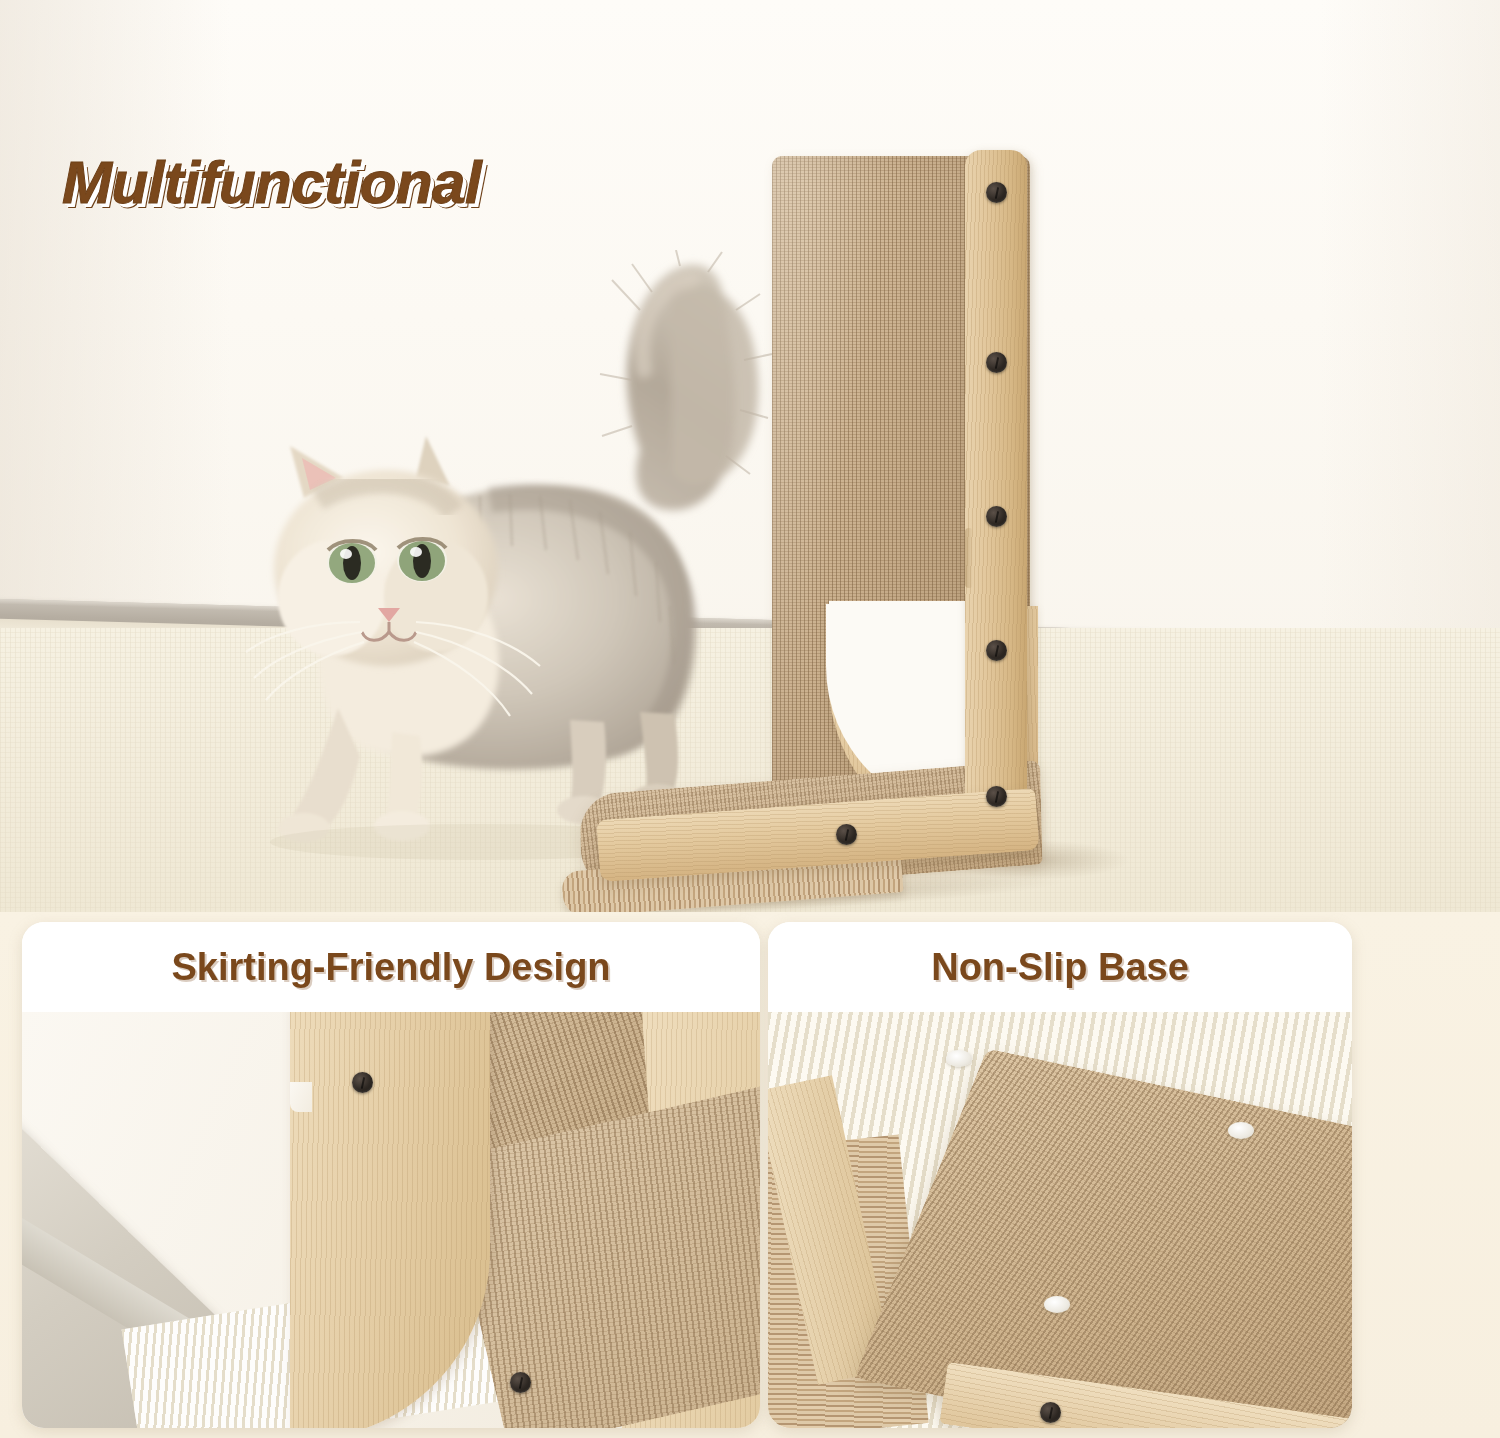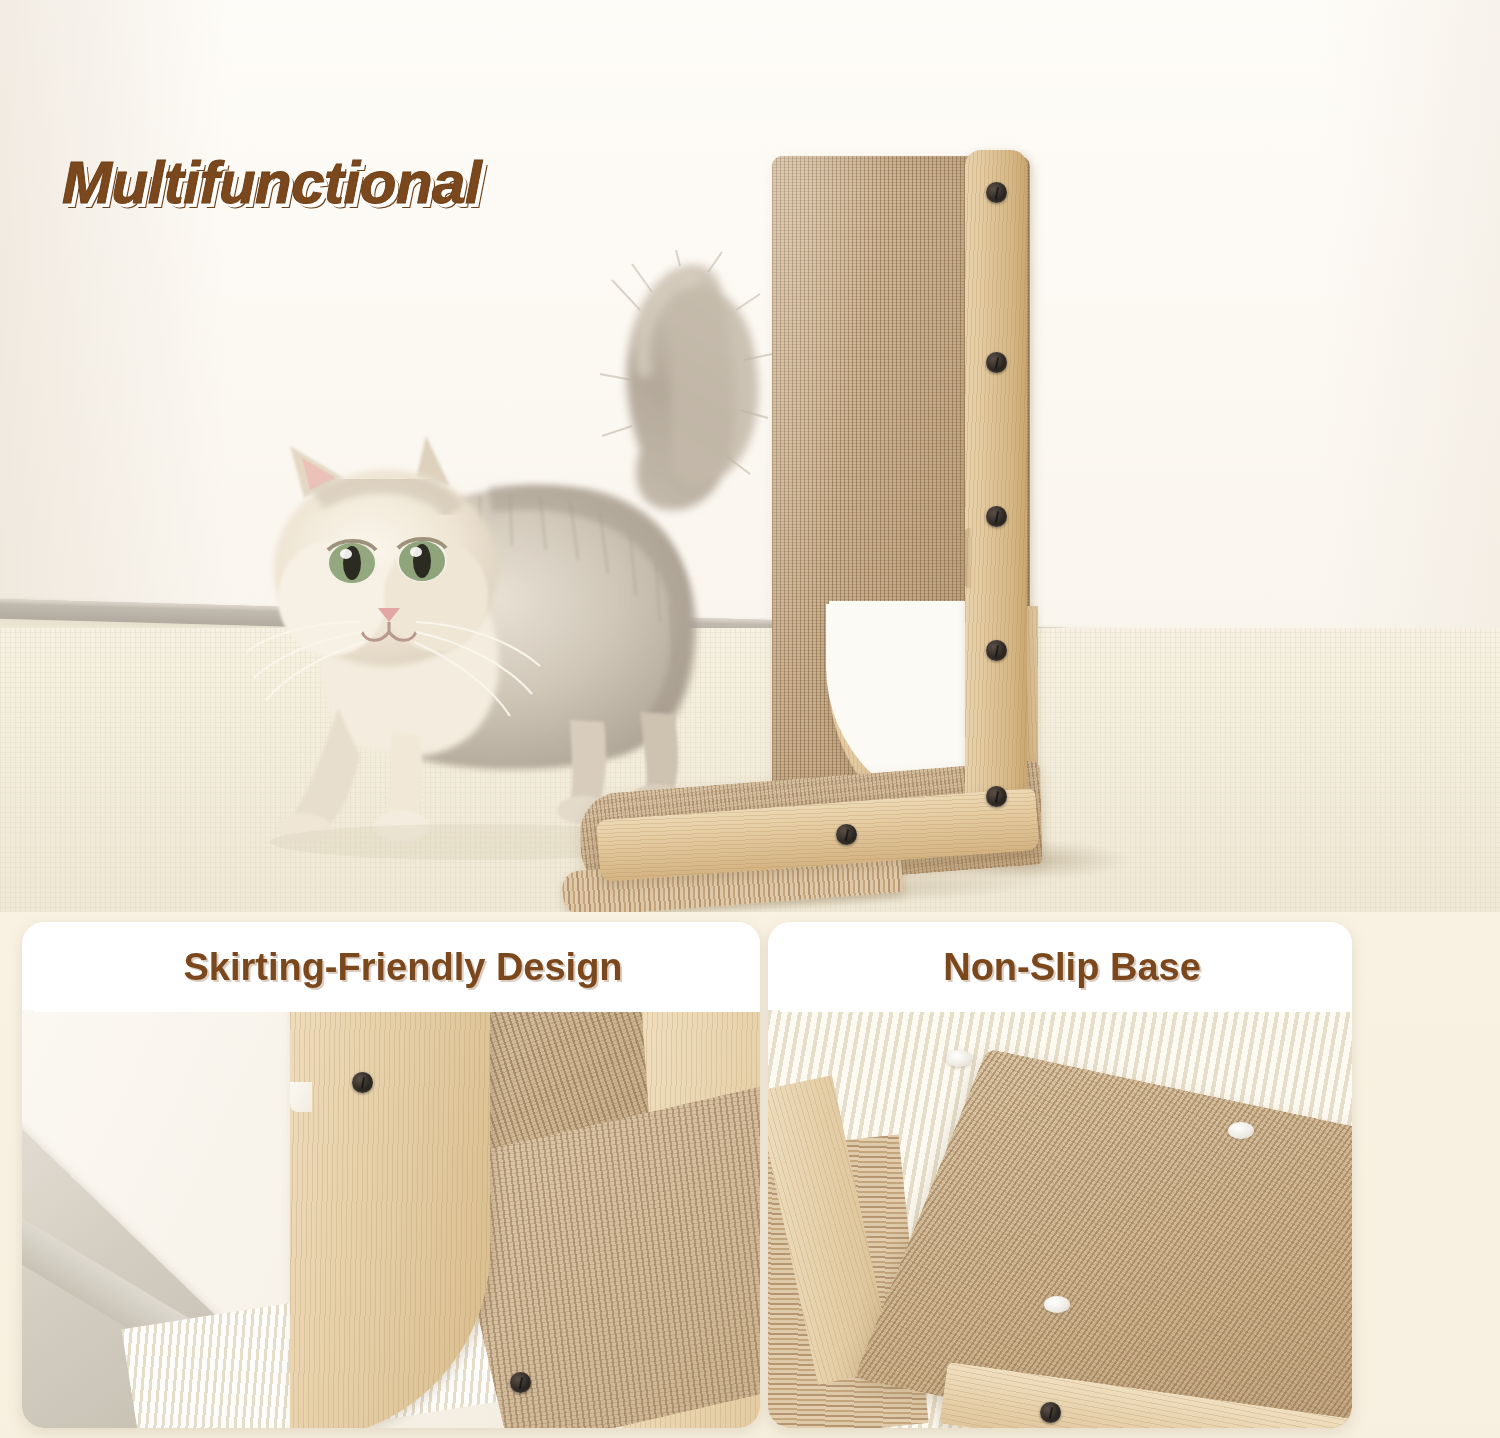--- a/index.html
+++ b/index.html
@@ -196,21 +196,20 @@
   .card.left  { left:22px;  width:738px; }
   .card.right { left:768px; width:584px; }
   .card-title{
     position:absolute; left:0; top:0; width:100%; height:90px;
     display:flex; align-items:center; justify-content:center;
     font-size:38px; font-weight:bold; color:#7A481C;
     text-shadow:2px 2px 0 rgba(122,72,28,.28);
     letter-spacing:0px;
     background:#FFFFFF;
     z-index:5;
-    margin-left:12px;
   }
   .card-photo{
     position:absolute; left:0; top:88px; width:100%; height:418px; overflow:hidden;
   }
 
   
   .lp-wall{ position:absolute; left:0; top:0; width:100%; height:100%;
     background:linear-gradient(115deg,#FBF8F2 0%,#F6F1E7 55%,#EFE8DA 100%); }
   .lp-skirt{
     position:absolute; left:-40px; top:80px; width:420px; height:360px;

